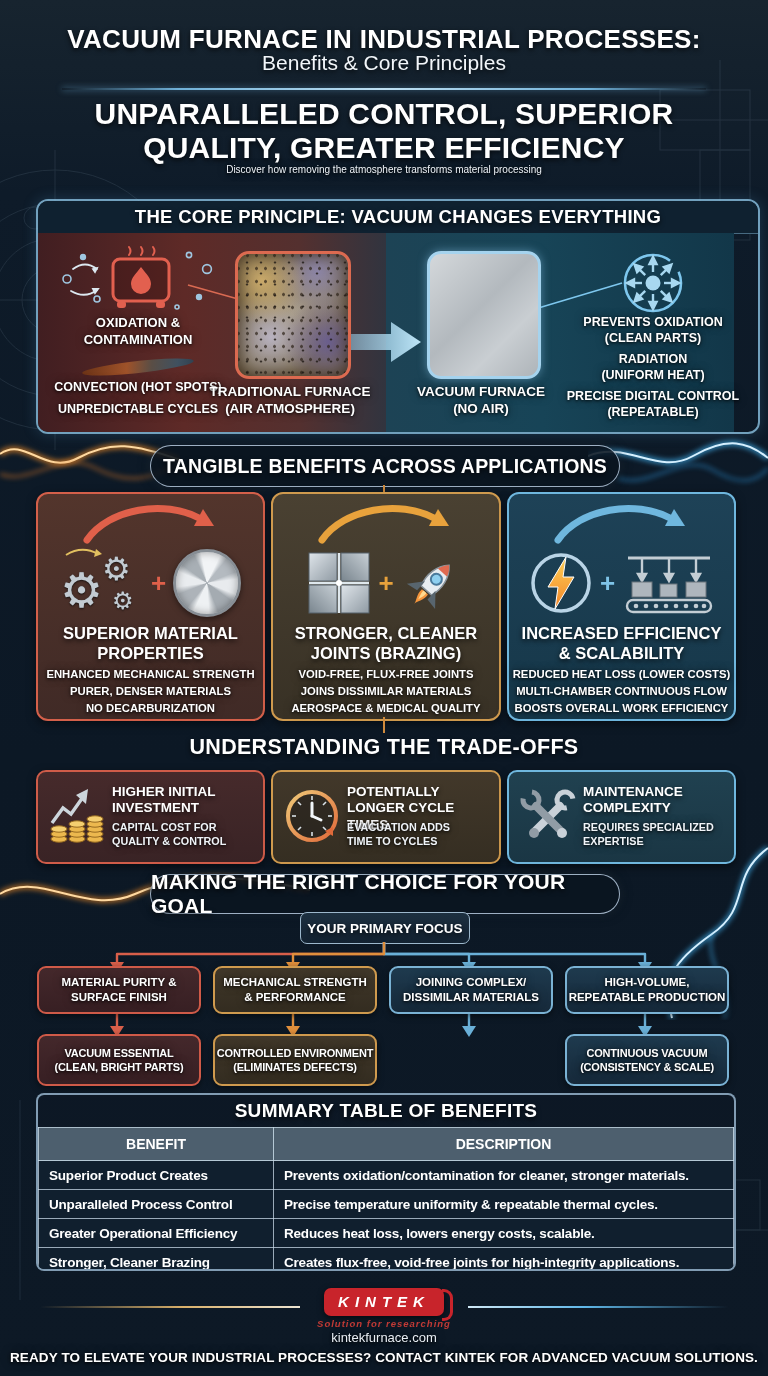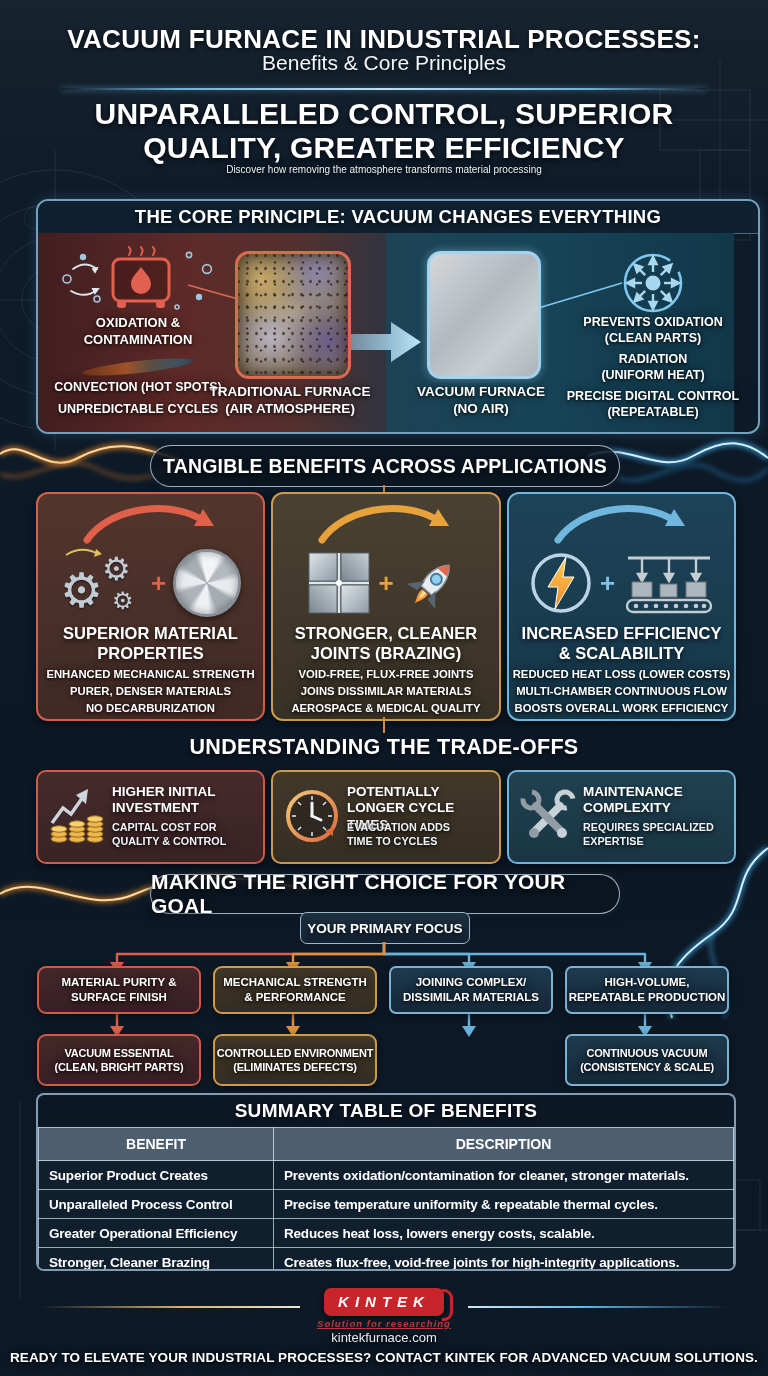--- a/index.html
+++ b/index.html
@@ -98,21 +98,21 @@
   .root-box{left:300px;top:912px;width:168px;height:30px;border:1.5px solid #9db8cc;border-radius:7px;
     background:linear-gradient(180deg,#1d3040,#132231);display:flex;align-items:center;justify-content:center;
     font-size:13.5px;font-weight:800;}
   .fbox,.rbox{border-radius:9px;border:2px solid;display:flex;align-items:center;justify-content:center;
     font-weight:800;line-height:1.3;box-shadow:0 2px 6px rgba(0,0,0,.5);}
   .fbox{top:966px;width:160px;height:44px;font-size:11.5px;}
   .rbox{top:1034px;width:160px;height:48px;font-size:11px;letter-spacing:-.2px;}
   .col1{left:37px;} .col2{left:213px;} .col3{left:389px;} .col4{left:565px;}
   .box-red{border-color:#cf5a48;background:linear-gradient(180deg,#44282b,#371f23);}
   .box-orange{border-color:#cf9a4e;background:linear-gradient(180deg,#41382a,#332c20);}
-  .box-blue{border-color:#7ab2d4;background:linear-gradient(180deg,#1e3a4e,#16293a);border-radius:7px;}
+  .box-blue{border-color:#7ab2d4;background:linear-gradient(180deg,#1e3a4e,#16293a);}
 
   
   .sum-panel{left:36px;top:1093px;width:696px;height:174px;border:2px solid rgba(150,180,205,.85);
     border-radius:8px;background:rgba(13,24,37,.92);overflow:hidden;}
   .sum-title{position:absolute;left:0;top:0;width:100%;height:32px;display:flex;align-items:center;justify-content:center;
     font-size:19px;font-weight:800;letter-spacing:.3px;}
   .sum-table{position:absolute;left:0;top:32px;width:696px;border-collapse:collapse;}
   .sum-table th{height:30px;background:#4d5f6e;font-size:14px;font-weight:800;
     border:1px solid rgba(200,218,232,.85);text-align:center;}
   .sum-table td{height:28px;background:#101f2e;font-size:13.5px;font-weight:600;
@@ -123,21 +123,21 @@
   .foot-line{top:1306px;width:260px;height:2px;}
   .foot-line-l{left:40px;background:linear-gradient(90deg,rgba(216,176,106,0),#d9b06a 55%,#ece4d2);}
   .foot-line-r{left:468px;background:linear-gradient(90deg,#cfe8f5,#5fb7e8 45%,rgba(95,183,232,0));}
   .logo-wrap{left:0;top:1288px;width:768px;display:flex;justify-content:center;}
   .logo-box{position:relative;background:#c8242b;border-radius:7px;padding:5px 14px;
     box-shadow:0 2px 6px rgba(0,0,0,.6);}
   .logo-box:after{content:"";position:absolute;right:-9px;top:1px;width:8px;height:26px;
     border:3px solid #c8242b;border-left:none;border-radius:0 9px 9px 0;}
   .logo-text{font-size:15px;font-weight:800;font-style:italic;letter-spacing:6px;color:#fff;}
   .logo-tag{left:0;top:1318px;width:768px;font-size:9.5px;font-weight:700;font-style:italic;
-    color:#c23a35;letter-spacing:1px;text-decoration:underline;}
+    color:#c23a35;letter-spacing:1px;}
   .site{left:0;top:1330px;width:768px;font-size:13px;color:#e8eef4;}
   .cta{left:0;top:1350px;width:768px;font-size:13.5px;font-weight:800;letter-spacing:.1px;}
 
   .deco{pointer-events:none;}
 </style>
 </head>
 <body>
 
 <div class="canvas">
 

